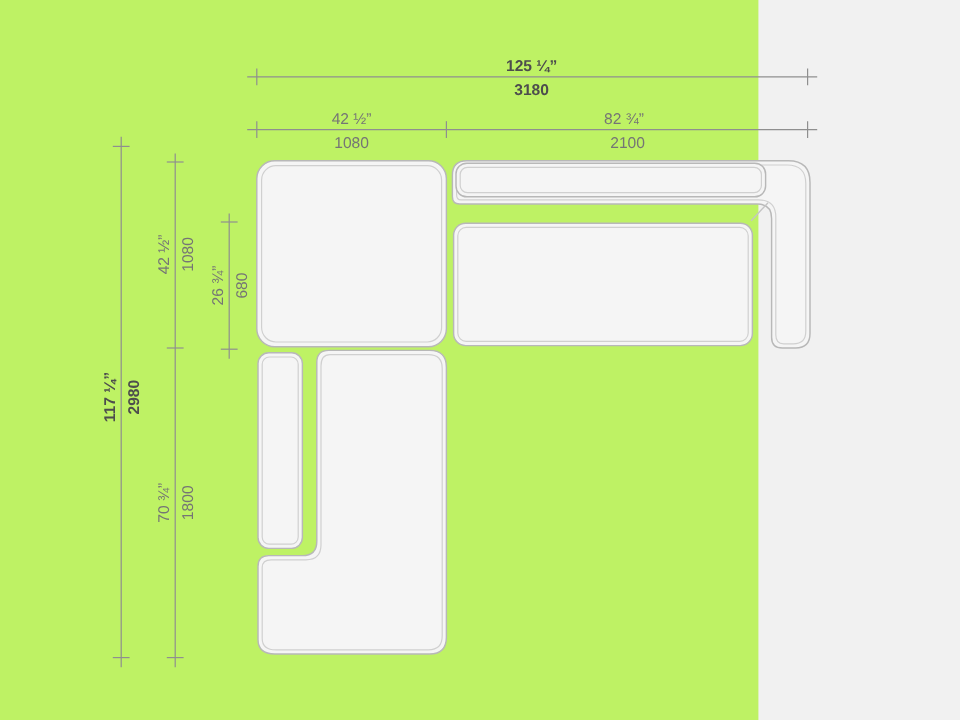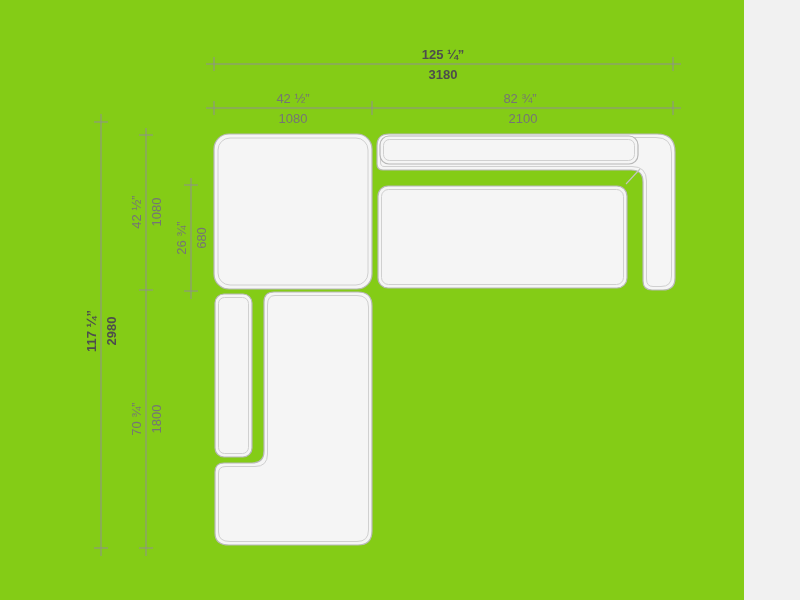--- a/index.html
+++ b/index.html
@@ -1,19 +1,19 @@
 <!DOCTYPE html>
 <html><head>
 <meta charset="utf-8">
 <style>
   html, body { margin: 0; padding: 0; }
   body { width: 800px; height: 600px; overflow: hidden; background: #f1f1f1; }
   .stage {
-    position: relative; width: 744px; height: 600px;
-    background: #84cc16;
+    position: relative; width: 632px; height: 600px;
+    background: #bef264;
     font-family: "Liberation Sans", "DejaVu Sans", sans-serif;
   }
   svg { display: block; }
   .piece-outer { fill: #f5f5f5; stroke: #b8b8b8; stroke-width: 1.2; }
   .piece-inner { fill: none; stroke: #d0d0d0; stroke-width: 1; }
   .miter { stroke: #c4c4c4; stroke-width: 1.1; fill: none; }
   .dim-line { stroke: #8f8f8f; stroke-width: 1; fill: none; }
   .dim-text {
     fill: #757575; font-size: 13px;
     font-family: "Liberation Sans", "DejaVu Sans", sans-serif;

